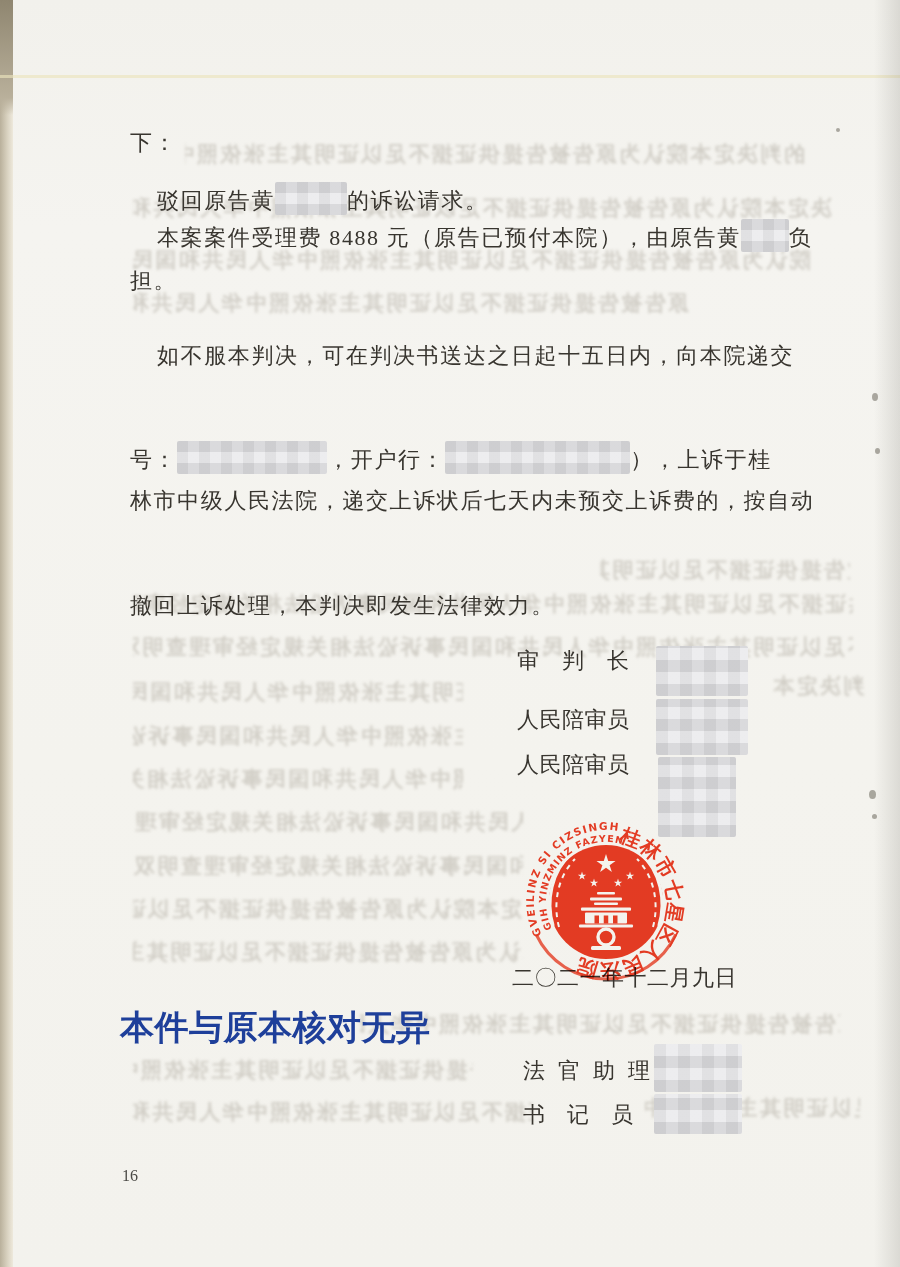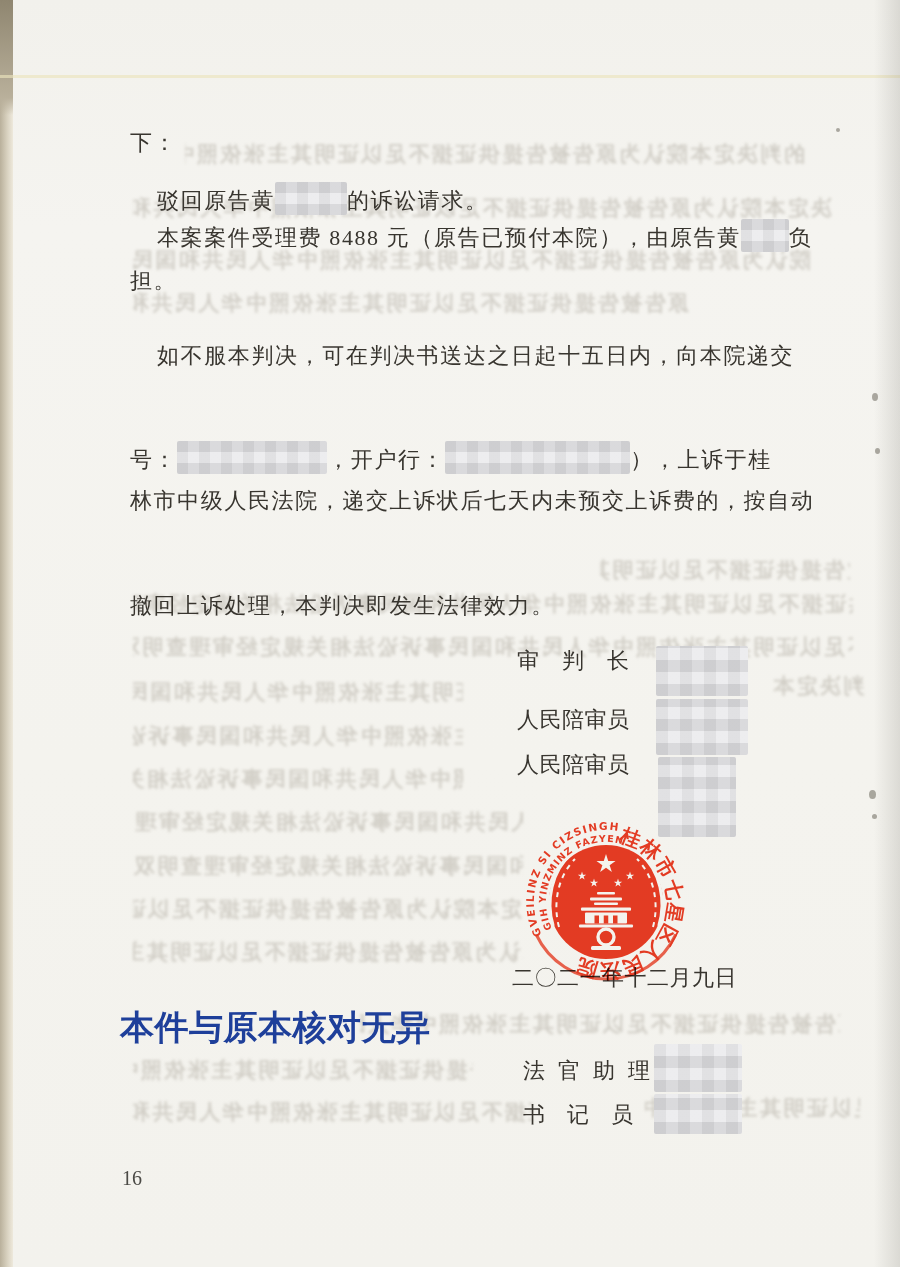--- a/index.html
+++ b/index.html
@@ -39,21 +39,21 @@
     filter:blur(.7px);}
   .sig-role{position:absolute;left:517px;font-size:22px;letter-spacing:.5px;
     white-space:nowrap;z-index:3;}
   .staff-role{position:absolute;left:512px;font-size:22px;white-space:nowrap;z-index:3;margin-left:11px;}
   .spread{letter-spacing:13px;}
   .date-line{position:absolute;left:512px;top:963px;font-size:22px;
     letter-spacing:.5px;white-space:nowrap;z-index:2;}
   .verify{position:absolute;left:120px;top:1005px;font-size:34px;font-weight:bold;
     color:#1e3f9a;letter-spacing:.5px;white-space:nowrap;z-index:3;
     font-family:"Liberation Sans","DejaVu Sans",sans-serif;}
-  .pageno{position:absolute;left:122px;top:1167px;font-size:20px;color:#4b4a46;z-index:3;}
+  .pageno{position:absolute;left:122px;top:1167px;font-size:16px;color:#4b4a46;z-index:3;}
   
   .seal{position:absolute;left:511px;top:807px;width:190px;height:190px;
     mix-blend-mode:multiply;opacity:.93;z-index:4;}
 </style>
 </head>
 <body>
 
 <div class="page">
 
   <div class="edge-left"></div>

